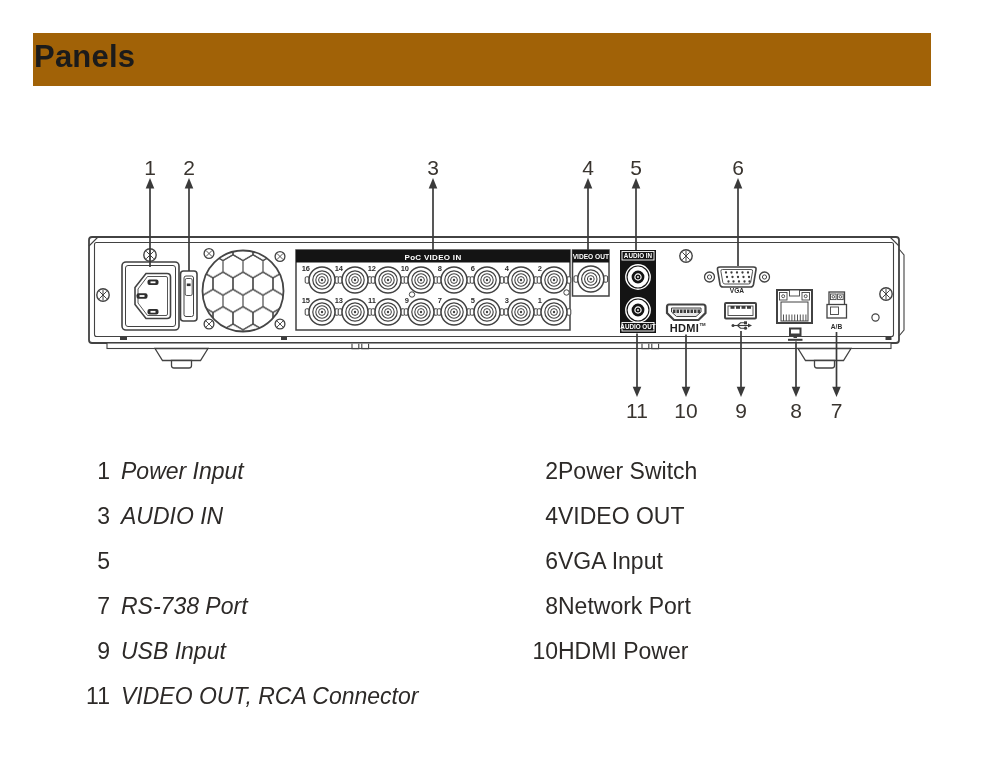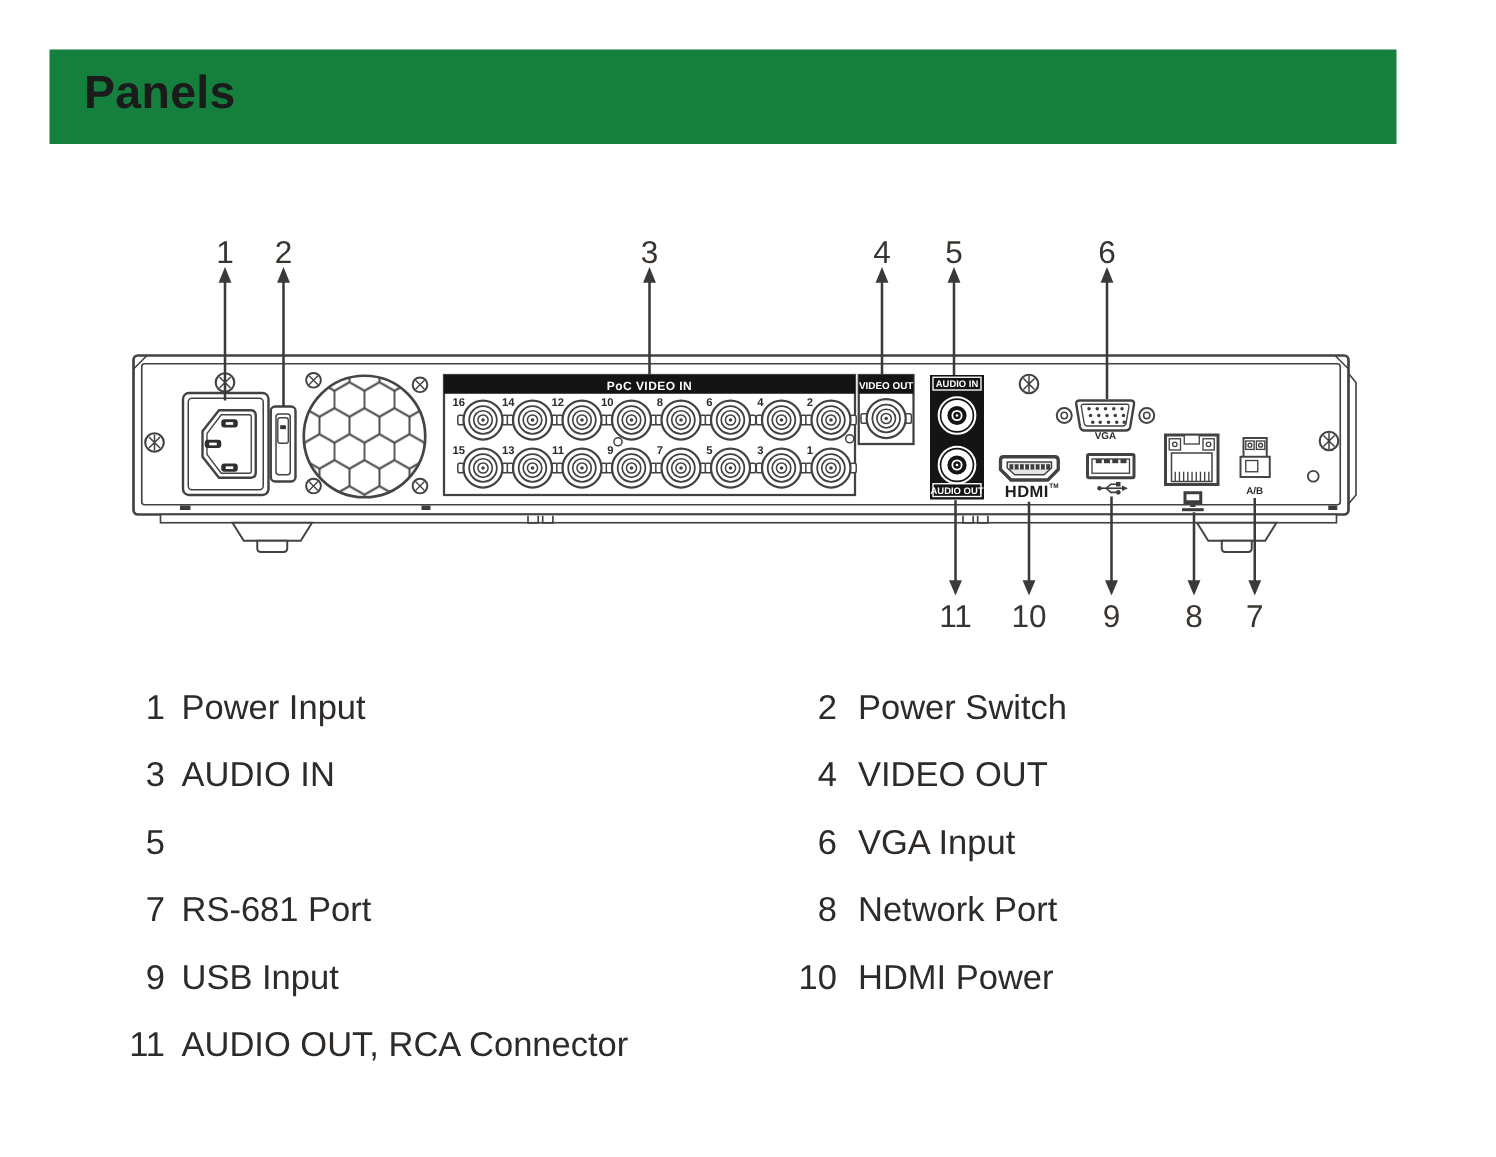--- a/index.html
+++ b/index.html
@@ -1,22 +1,22 @@
 <!DOCTYPE html>
 <html><head>
 <meta charset="utf-8">
 <style>
   html,body{margin:0;padding:0;}
   body{
     width:997px;height:771px;background:#ffffff;position:relative;overflow:hidden;
     font-family:"Liberation Sans",sans-serif;
   }
   .panel-header{
-    position:absolute;left:33px;top:33px;width:898px;height:63px;
-    background:#15803d;display:flex;align-items:center;box-sizing:border-box;padding-left:23px;
+    position:absolute;left:33px;top:33px;width:898px;height:53px;
+    background:#a16207;display:flex;align-items:center;box-sizing:border-box;padding-left:1px;
   }
   .panel-header .title{
     font-size:31px;font-weight:600;color:#1b1b1b;position:relative;top:-3px;letter-spacing:.2px;
   }
   svg.diagram{position:absolute;left:0;top:0;}
   svg{font-family:"Liberation Sans",sans-serif;}
   
   .s09{stroke:#424242;stroke-width:.9;}  .s10{stroke:#424242;stroke-width:1;}
   .s11{stroke:#424242;stroke-width:1.1;} .s12{stroke:#424242;stroke-width:1.2;}
   .s13{stroke:#424242;stroke-width:1.3;} .s14{stroke:#424242;stroke-width:1.4;}
@@ -30,22 +30,22 @@
   .bar-label-xs{font-size:6.3px;font-weight:bold;fill:#ffffff;}
   .bnc-num{font-size:7.5px;font-weight:bold;fill:#2c2c2c;}
   .port-label{font-size:6.6px;font-weight:bold;fill:#2c2c2c;}
   .hdmi-logo{font-size:11px;font-weight:bold;fill:#1d1d1d;letter-spacing:.3px;}
   .hdmi-tm{font-size:4.3px;font-weight:bold;fill:#1d1d1d;}
   .legend-col{position:absolute;top:458px;color:#2d2a28;}
   .legend-left{left:66px;}
   .legend-right{left:514px;}
   .legend-row{display:flex;height:45px;align-items:flex-start;font-size:23px;line-height:27px;}
   .legend-row .num{width:44px;text-align:right;}
-  .legend-left .lbl{margin-left:11px;}
-  .legend-right .lbl{margin-left:14px;}
+  .legend-left .lbl{margin-left:11px;font-style:italic;}
+  .legend-right .lbl{}
 </style>
 </head>
 <body>
 
 <header class="panel-header">
   <span class="title">Panels</span>
 </header>
 
 <svg class="diagram" width="997" height="460" viewBox="0 0 997 460">
   <defs>
@@ -349,29 +349,29 @@
   </div>
   <div class="legend-row">
     <span class="num">3</span>
     <span class="lbl">AUDIO IN</span>
   </div>
   <div class="legend-row">
     <span class="num">5</span>
   </div>
   <div class="legend-row">
     <span class="num">7</span>
-    <span class="lbl">RS-681 Port</span>
+    <span class="lbl">RS-738 Port</span>
   </div>
   <div class="legend-row">
     <span class="num">9</span>
     <span class="lbl">USB Input</span>
   </div>
   <div class="legend-row">
     <span class="num">11</span>
-    <span class="lbl">AUDIO OUT, RCA Connector</span>
+    <span class="lbl">VIDEO OUT, RCA Connector</span>
   </div>
 </div>
 <div class="legend-col legend-right">
   <div class="legend-row">
     <span class="num">2</span>
     <span class="lbl">Power Switch</span>
   </div>
   <div class="legend-row">
     <span class="num">4</span>
     <span class="lbl">VIDEO OUT</span>

